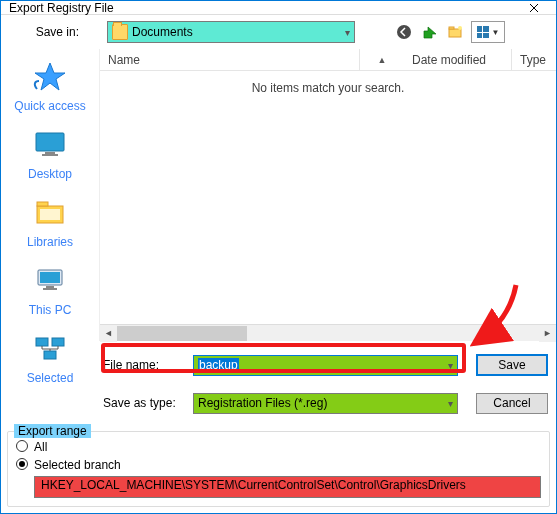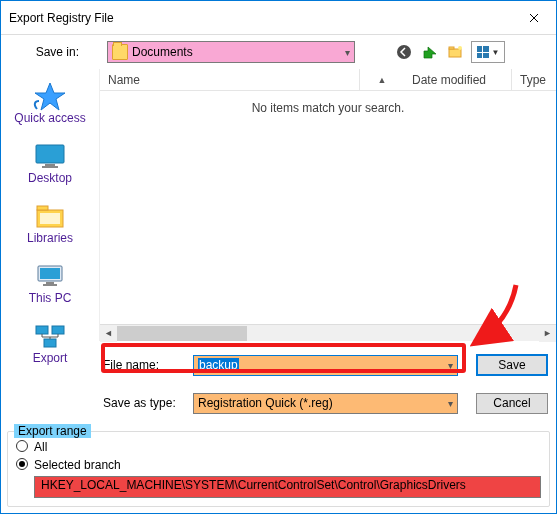--- a/index.html
+++ b/index.html
@@ -11,21 +11,21 @@
     color: #000;
   }
   .window {
     width: 557px; height: 514px;
     border: 1px solid #0078d7;
     background: #fff;
     display: flex;
     flex-direction: column;
   }
   .titlebar {
-    height: 34px;
+    height: 14px;
     display: flex;
     align-items: center;
     padding: 0 0 0 8px;
     border-bottom: 1px solid #ddd;
     gap: 48px;
   }
   .titlebar .title { flex:1; color:#000; }
   .titlebar .close {
     width: 45px; height: 29px;
     display:flex; align-items:center; justify-content:center;
@@ -39,21 +39,21 @@
     gap:22px;
   }
   .toprow .lbl { width:76px; text-align:right; padding-right:6px;}
   .savein-select {
     flex:0 0 248px;
     height: 22px;
     border:1px solid #7a7a7a;
     display:flex;
     align-items:center;
     padding:0 4px;
-    background:#f9a8d4;
+    background:#5eead4;
   }
   .savein-select .foldericon { width:16px; height:16px; background:#FFD868; border:1px solid #E0A030; border-radius:1px; margin-right:4px; position:relative;}
   .savein-select .foldericon::before{content:"";position:absolute;top:-3px;left:0;width:7px;height:3px;background:#FFD868;border:1px solid #E0A030;border-bottom:none;}
   .savein-select .txt { flex:1; }
   .savein-select .chev { font-size:10px; color:#555; }
   .navicons { display:flex; gap:4px; margin-left:16px;}
   .navbtn { width:22px; height:22px; display:flex; align-items:center; justify-content:center; }
   .views { width:34px; height:22px; border:1px solid #9a9a9a; display:flex; align-items:center; justify-content:center; gap:3px; background:#fff;}
   .views .grid { width:12px; height:12px; display:grid; grid-template-columns:1fr 1fr; grid-template-rows:1fr 1fr; gap:1px;}
   .views .grid div{background:#2a7ab0;}
@@ -74,21 +74,21 @@
   }
   .place {
     width:84px;
     display:flex;
     flex-direction:column;
     align-items:center;
     padding:6px 0 10px;
     cursor:default;
   }
   .place .pic { width:36px; height:30px; display:flex; align-items:center; justify-content:center;}
-  .place .cap { margin-top:0; color:#4c1d95; text-align:center;}
+  .place .cap { margin-top:8px; color:#3b82f6; text-align:center;}
   .filelist {
     flex:1;
     display:flex;
     flex-direction:column;
     border-left:1px solid #eee;
   }
   .cols {
     height:22px;
     border-bottom:1px solid #e5e5e5;
     display:flex;
@@ -119,21 +119,21 @@
   }
   .redarrow {
     position:absolute;
     right:30px; top:-60px;
     pointer-events:none;
   }
   .frow { display:flex; align-items:center; height:36px; gap:6px; margin:2px 0;}
   .frow .flbl{ width:88px; text-align:left; padding-left:4px;}
   .frow .fsel {
     flex:1; height:21px; border:1px solid #7a7a7a;
-    display:flex; align-items:center; padding:0 4px; background:#fdba74;
+    display:flex; align-items:center; padding:0 4px; background:#84cc16;
   }
   .fsel.selected .val { background:#0078d7; color:#fff; padding:0 1px;}
   .fsel .chev{font-size:10px;color:#555;}
   .winbutton {
     width:72px; height:21px;
     border:1px solid #8a8a8a;
     background:#e1e1e1;
     display:flex; align-items:center; justify-content:center;
     cursor:default;
   }
@@ -259,21 +259,21 @@
       </div>
       <div class="place">
         <div class="pic">
           <svg width="34" height="26" viewBox="0 0 34 26">
               <rect x="3" y="3" width="12" height="8" fill="#2a9fd6" stroke="#1877a8"></rect>
               <rect x="19" y="3" width="12" height="8" fill="#2a9fd6" stroke="#1877a8"></rect>
               <rect x="11" y="16" width="12" height="8" fill="#2a9fd6" stroke="#1877a8"></rect>
               <path d="M9 11 L9 14 L25 14 L25 11 M17 14 L17 16" stroke="#555" fill="none"></path>
             </svg>
         </div>
-        <div class="cap">Export</div>
+        <div class="cap">Selected</div>
       </div>
     </div>
 
     <div class="filelist">
       <div class="cols">
         <div class="col name">
             <span>Name</span>
           </div>
         <div class="col sort">▲</div>
         <div class="col date">
@@ -313,21 +313,21 @@
         <span class="chev">▾</span>
       </div>
       <div style="width:6px;"></div>
       <div class="winbutton primary">
           <span>Save</span>
         </div>
     </div>
     <div class="frow">
       <div class="flbl">Save as type:</div>
       <div class="fsel">
-        <span>Registration Quick (*.reg)</span>
+        <span>Registration Files (*.reg)</span>
         <span style="flex:1"></span>
         <span class="chev">▾</span>
       </div>
       <div style="width:6px;"></div>
       <div class="winbutton">
           <span>Cancel</span>
         </div>
     </div>
   </div>
 

